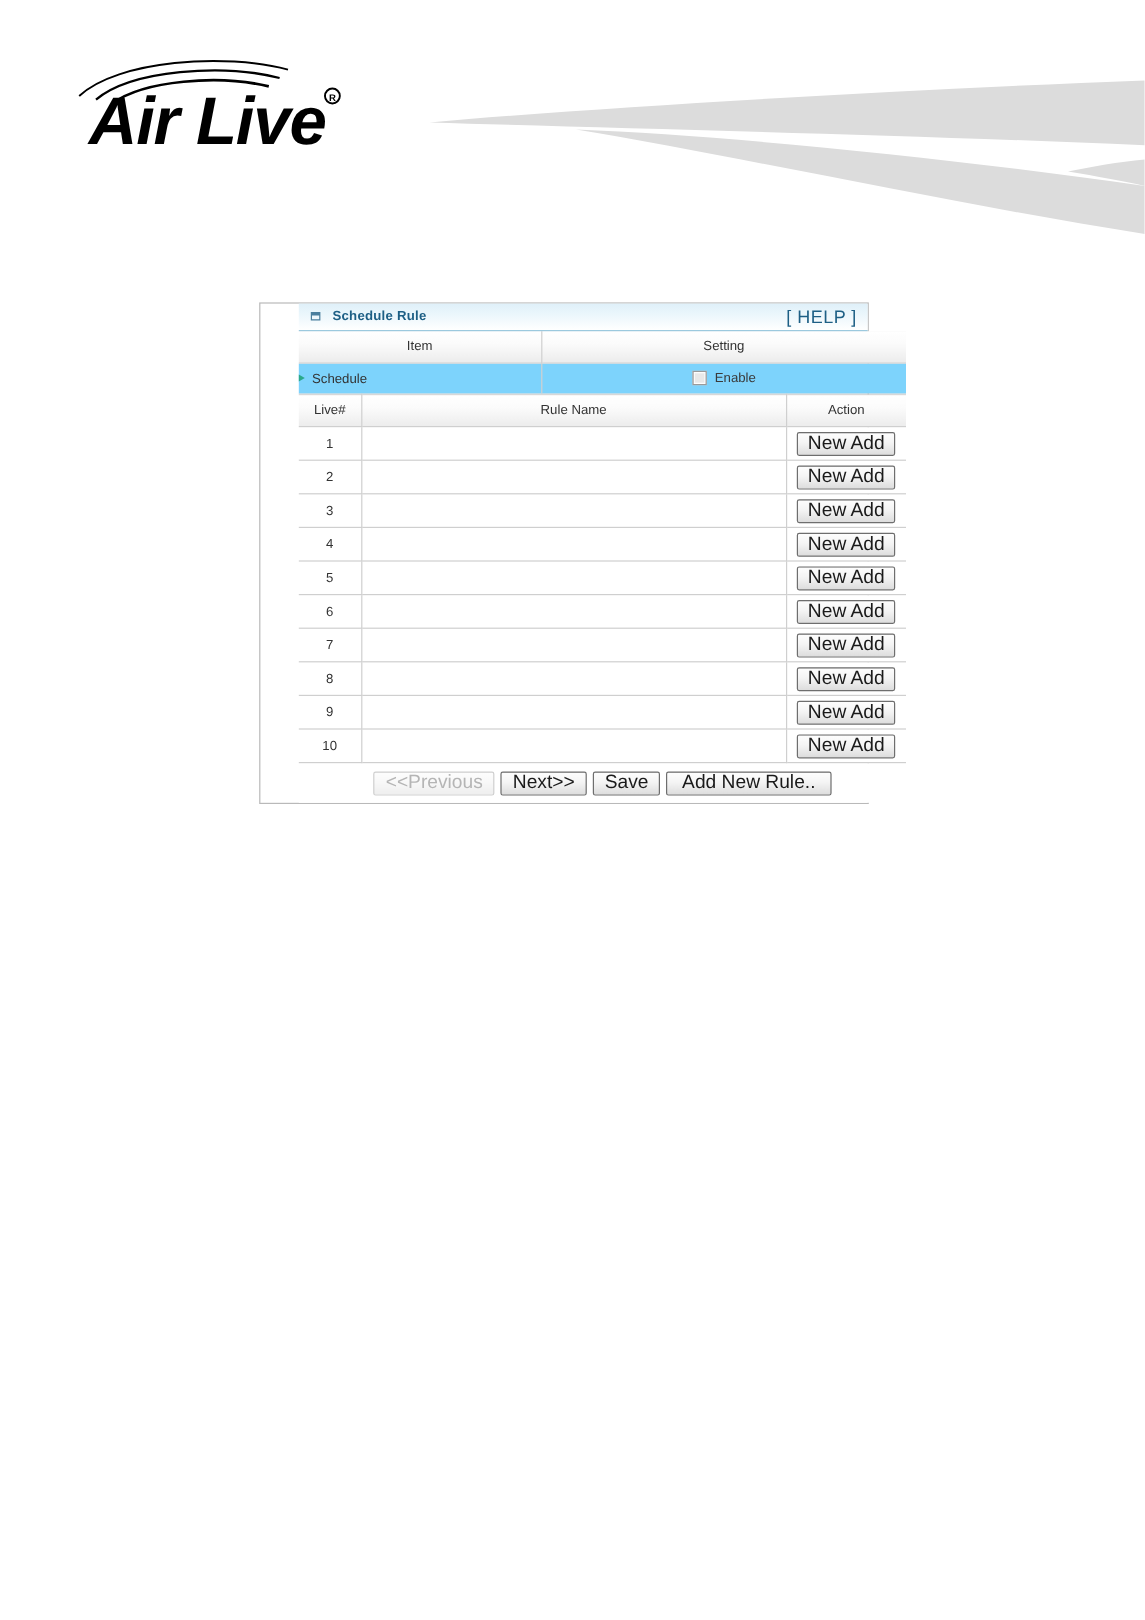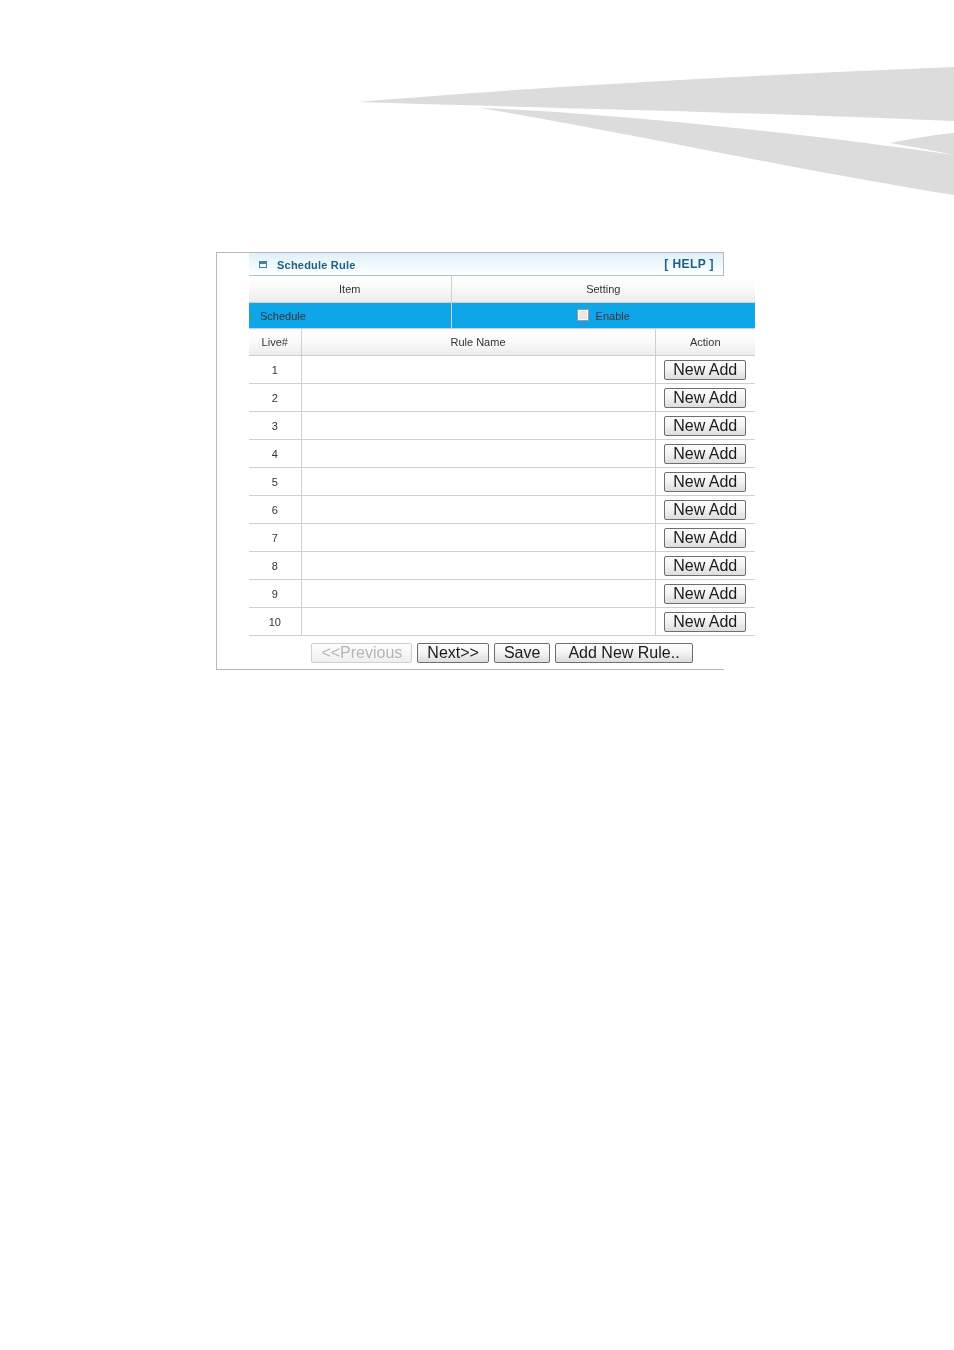--- a/index.html
+++ b/index.html
@@ -85,22 +85,22 @@
     font-size: 11px;
     font-weight: bold;
     color: #1d5f85;
     letter-spacing: 0.2px;
     vertical-align: middle;
   }
   #help-link {
     position: absolute;
     right: 9px;
     top: 0;
-    font-size: 12px;
-    font-weight: bold;
+    font-size: 15px;
+    font-weight: normal;
     color: #1d5f85;
     letter-spacing: 0.4px;
     text-decoration: none;
     line-height: 23px;
   }
 
   
   .grid {
     width: 100%;
     border-collapse: collapse;
@@ -122,21 +122,21 @@
     font-size: 11px;
     margin-top: 36px;
   }
   .grid tr td:first-child, .grid tr th:first-child { border-left: none; }
   .grid tr td:last-child, .grid tr th:last-child { border-right: none; }
 
   
   #item-setting-table tr:first-child th { border-top: none; }
   #setting-row td {
     height: 25px;
-    background: #0ea5e9;
+    background: #7dd3fc;
     border-bottom: none;
   }
   .item-label-cell {
     padding-left: 9px;
     text-align: left;
     color: #3a3a3a;
   }
   .bullet-arrow {
     display: inline-block;
     width: 0;
@@ -231,20 +231,35 @@
   #btn-previous { min-width: 76px; }
   #btn-next     { min-width: 52px; }
   #btn-save     { min-width: 36px; }
   #btn-add-new-rule { min-width: 106px; padding: 2px 12px 3px 12px; }
 </style>
 </head>
 <body>
 
 <div id="page-header">
 
+  <div id="brand-logo">
+    <svg width="240" height="90" viewBox="0 0 240 90" xmlns="http://www.w3.org/2000/svg">
+
+      <g fill="none" stroke="#000000">
+        <path d="M8 38 C 40 8, 130 2, 182 16" stroke-width="1.6"></path>
+        <path d="M22 41 C 52 16, 128 11, 175 23" stroke-width="1.9"></path>
+        <path d="M36 44 C 62 25, 124 20, 166 30" stroke-width="2.3"></path>
+      </g>
+
+      <text x="16" y="78" font-family="'Liberation Sans', sans-serif" font-size="56" font-weight="bold" font-style="italic" letter-spacing="-1" fill="#000000">Air Live</text>
+
+      <circle cx="219" cy="38" r="6.2" fill="none" stroke="#000000" stroke-width="1.6"></circle>
+      <text x="219" y="42" text-anchor="middle" font-family="'Liberation Sans', sans-serif" font-size="8" font-weight="bold" fill="#000000">R</text>
+    </svg>
+  </div>
 
   <div id="header-swoosh">
     <svg width="674" height="140" viewBox="0 0 674 140" preserveAspectRatio="none" xmlns="http://www.w3.org/2000/svg">
       <path d="M78 47 C 240 33, 470 20, 674 12 L 674 66 C 440 56, 230 52, 78 47 Z" fill="#dcdcdc"></path>
       <path d="M200 53 C 330 58, 520 78, 674 100 L 674 140 C 520 116, 350 78, 200 53 Z" fill="#dcdcdc"></path>
       <path d="M610 88 C 634 92, 656 96, 674 100 L 674 78 C 652 80, 630 84, 610 88 Z" fill="#dcdcdc"></path>
     </svg>
   </div>
 
 </div>

